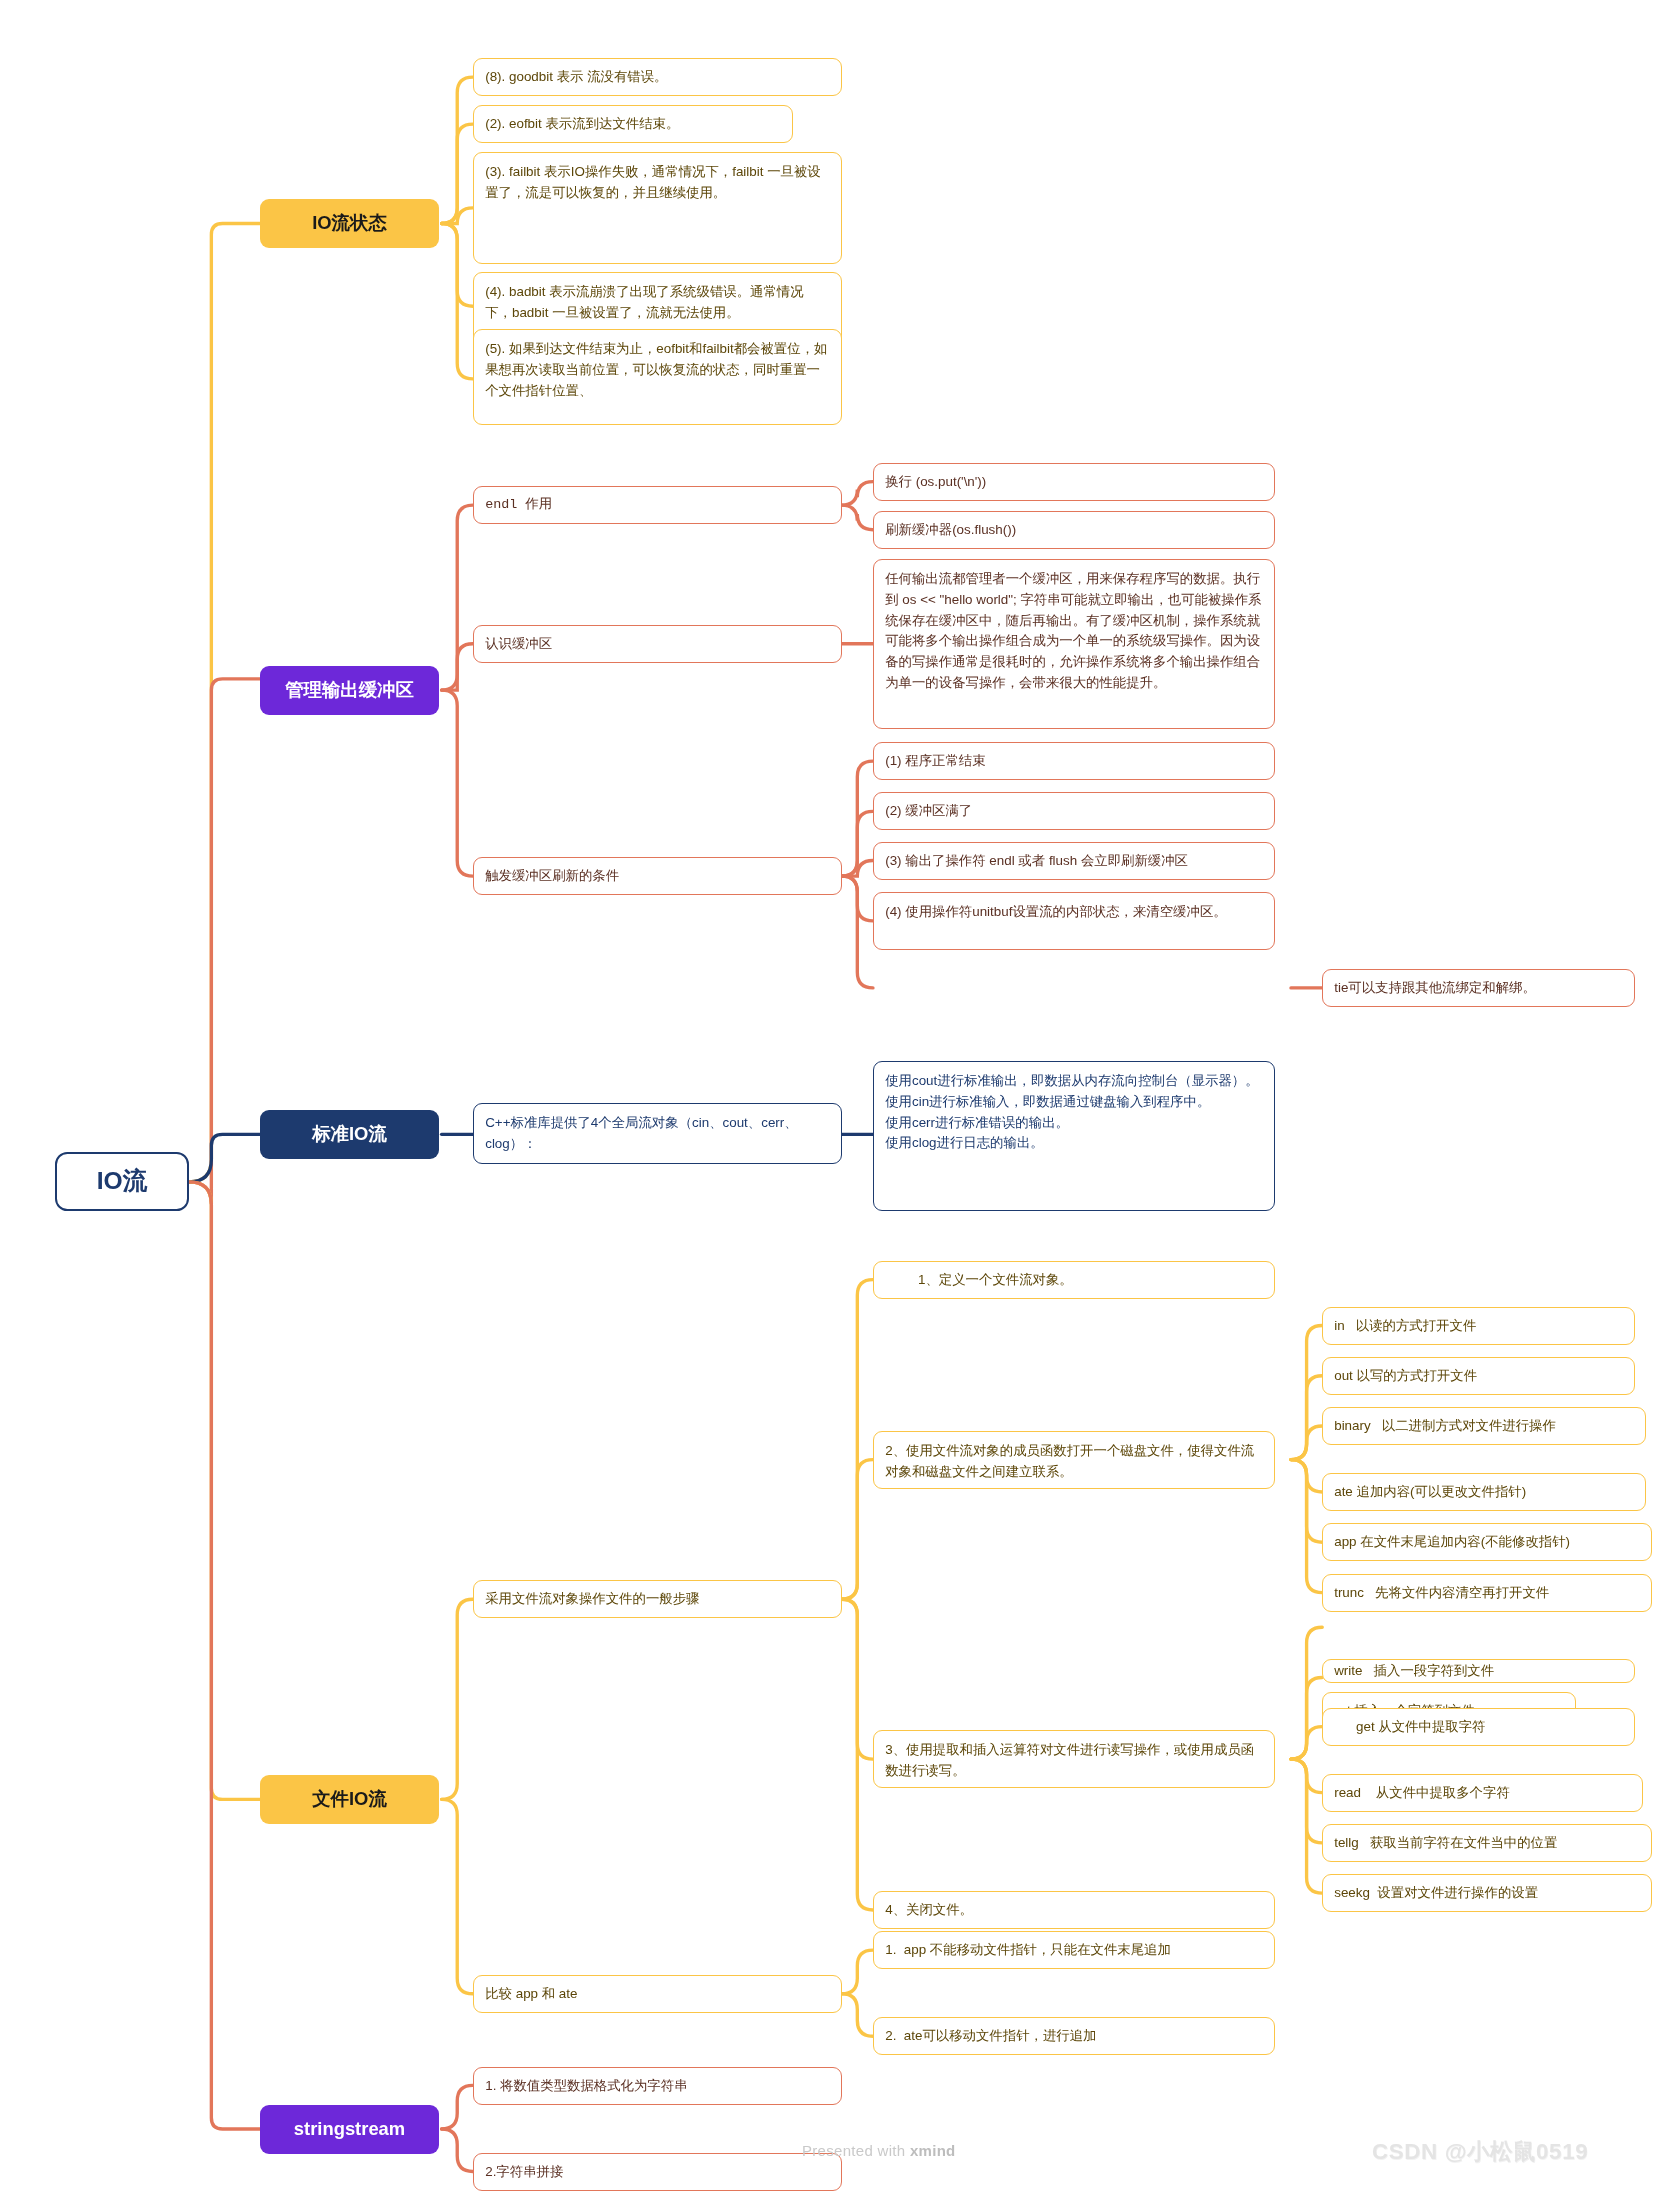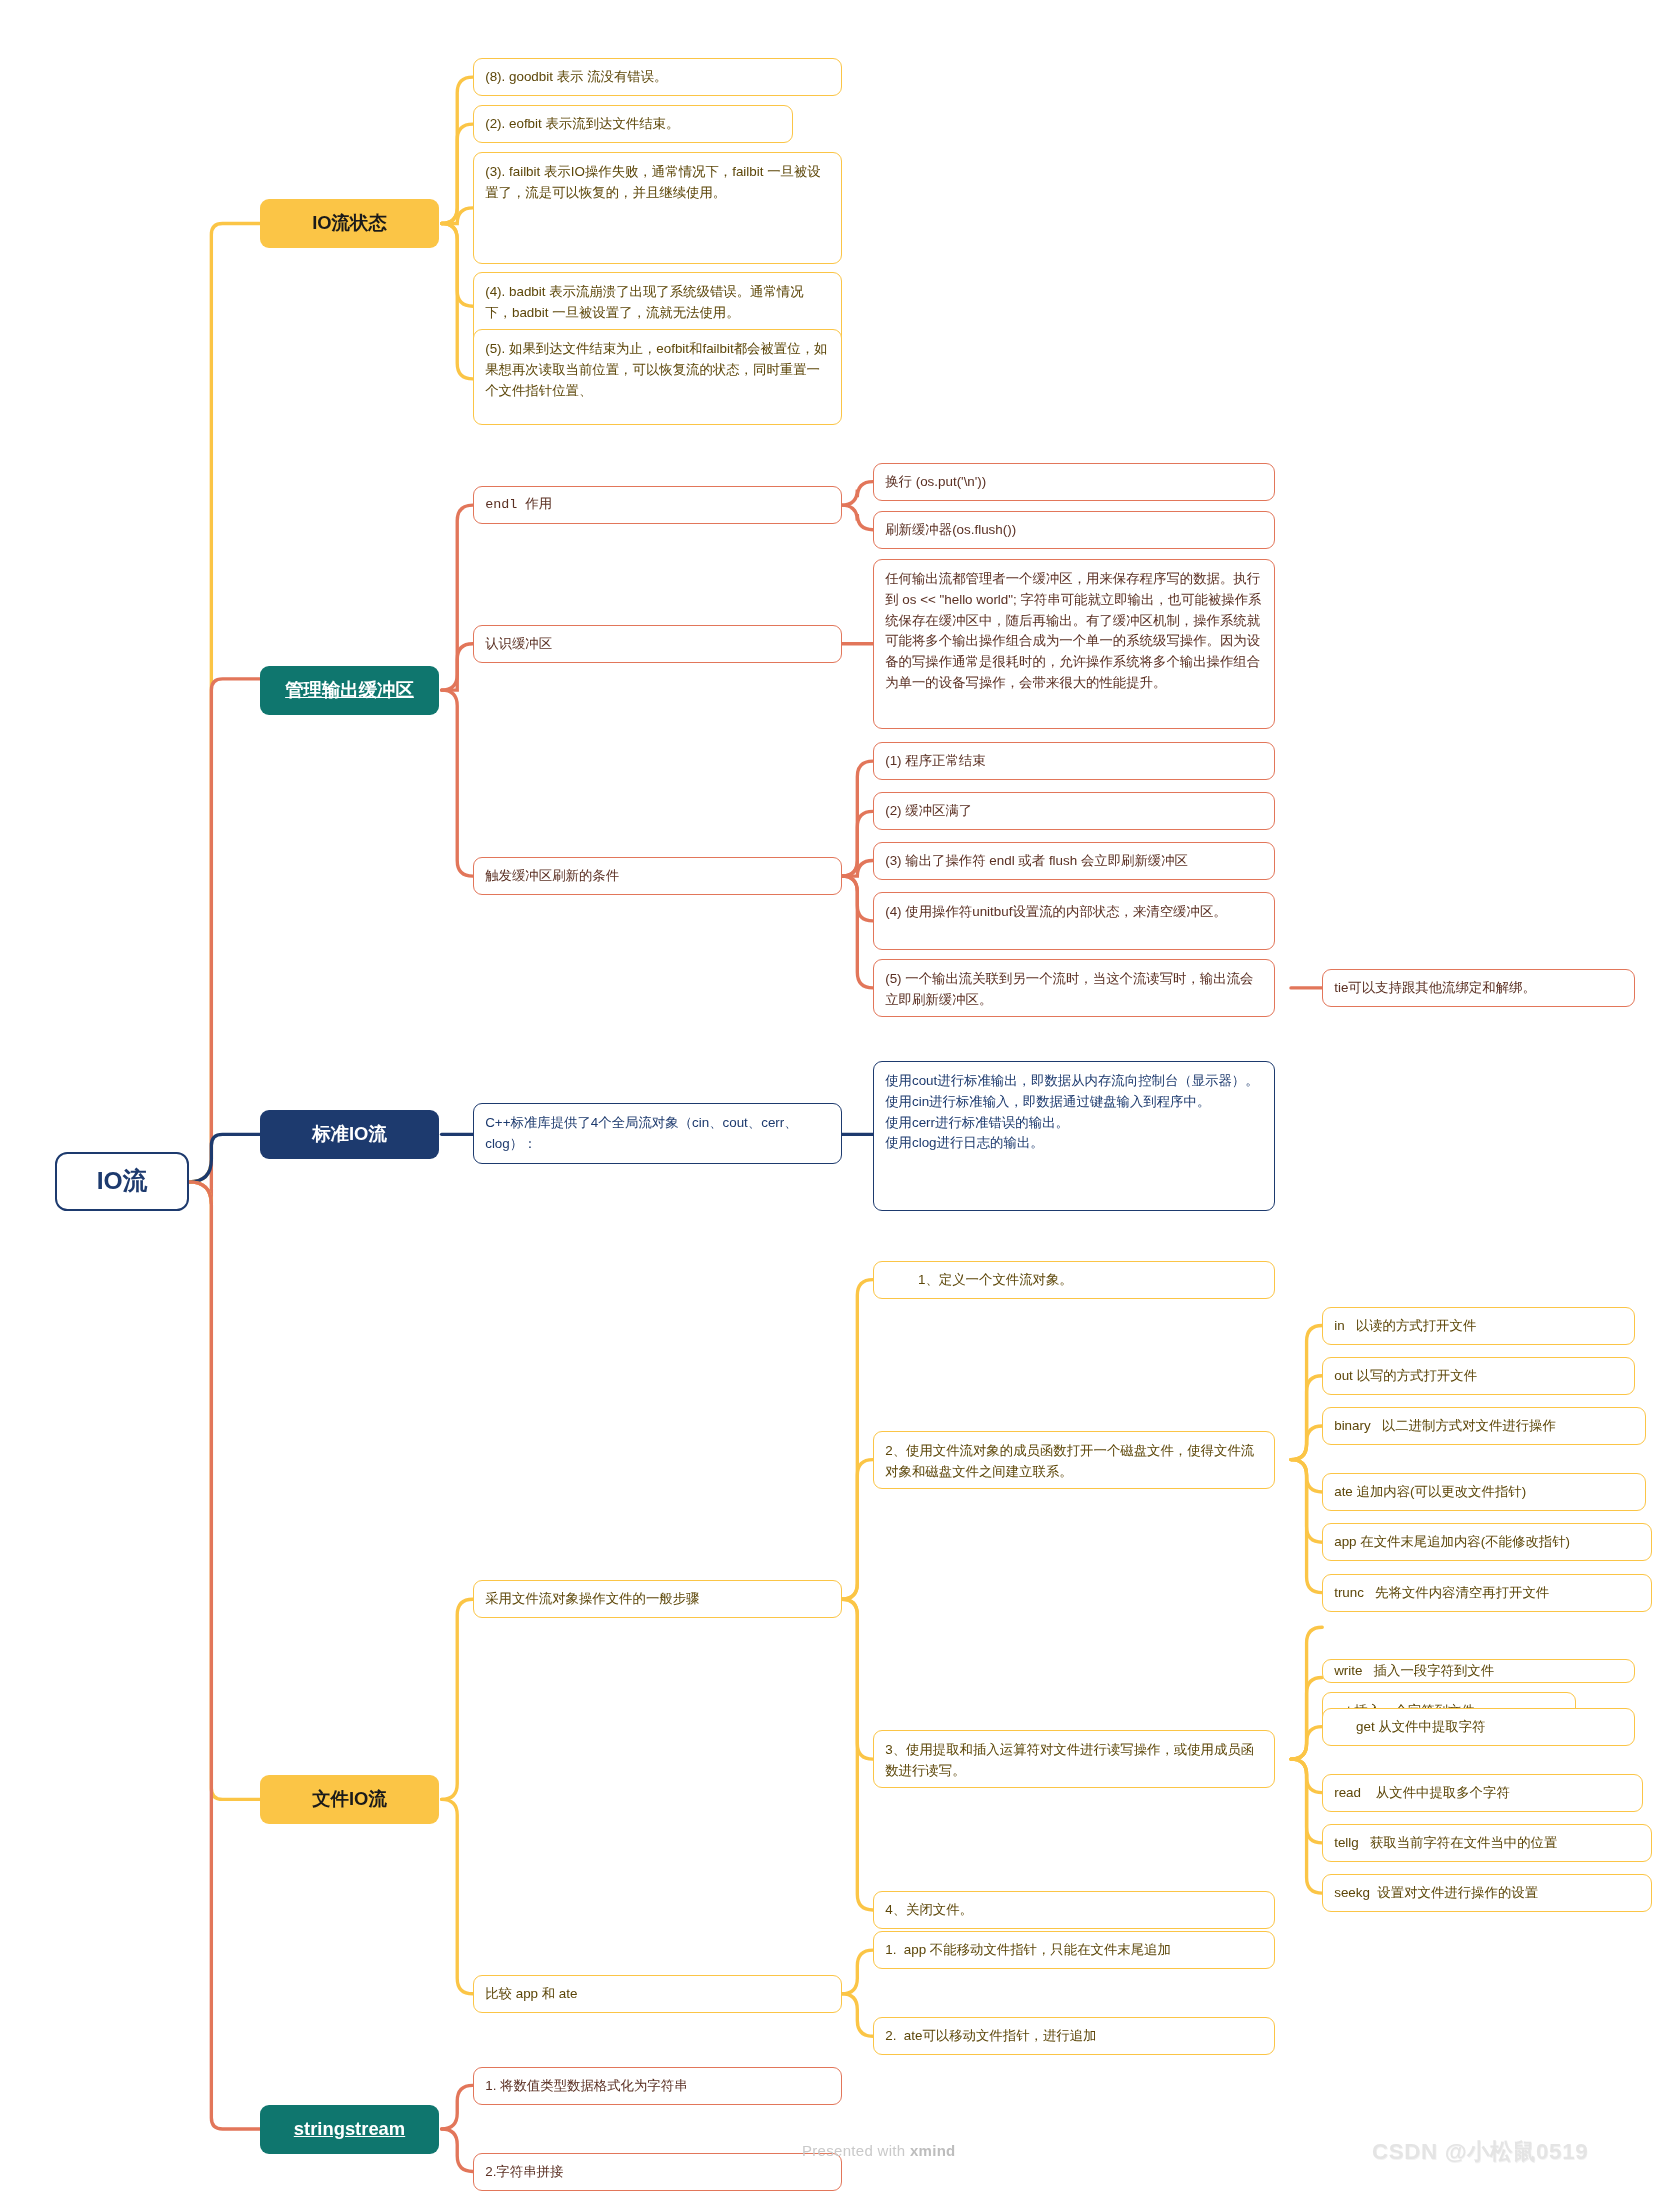--- a/index.html
+++ b/index.html
@@ -21,21 +21,21 @@
   }
   .root{
     background:#ffffff;border:2.8px solid #1d3a6e;color:#1d3a6e;
     justify-content:center;font-size:24.6px;font-weight:700;border-radius:12.3px;
   }
   .topic{
     justify-content:center;color:#ffffff;font-size:18.4px;font-weight:700;
     border-radius:9px;
   }
   .topic.yellow{background:#fbc546;color:#1a1a1a;}
-  .topic.red{background:#0f766e;text-decoration:underline;}
+  .topic.red{background:#6d28d9;}
   .topic.navy{background:#1d3a6e;}
 
   .sub{
     background:#ffffff;border:1.7px solid #e2765a;color:#5a2f22;
     font-size:13.4px;padding:5.6px 11.2px;border-radius:9px;
   }
   .sub.y{border-color:#fbc546;color:#5c4608;}
   .sub.n{border-color:#1d3a6e;color:#1d3a6e;}
   .leaf{
     background:#ffffff;border:1.7px solid #fbc546;color:#5c4608;
@@ -179,23 +179,20 @@
   </div>
   <div class="node leaf r" style="left:873px;top:792px;width:402px;height:38px;">
     <span>(2) 缓冲区满了</span>
   </div>
   <div class="node leaf r" style="left:873px;top:842px;width:402px;height:38px;">
     <span>(3) 输出了操作符 endl 或者 flush 会立即刷新缓冲区</span>
   </div>
   <div class="node leaf r tall" style="left:873px;top:892px;width:402px;height:58px;">
     <span>(4) 使用操作符unitbuf设置流的内部状态，来清空缓冲区。</span>
   </div>
-  <div class="node leaf r tall" style="left:873px;top:959px;width:402px;height:58px;">
-    <span>(5) 一个输出流关联到另一个流时，当这个流读写时，输出流会立即刷新缓冲区。</span>
-  </div>
   <div class="node leaf r" style="left:1322px;top:969px;width:313px;height:38px;">
     <span>tie可以支持跟其他流绑定和解绑。</span>
   </div>
 
   <div class="node topic navy" style="left:260px;top:1110px;width:179px;height:49px;">
     <span>标准IO流</span>
   </div>
   <div class="node sub n tall" style="left:473px;top:1103px;width:369px;height:61px;">
     <span>C++标准库提供了4个全局流对象（cin、cout、cerr、clog）：</span>
   </div>

